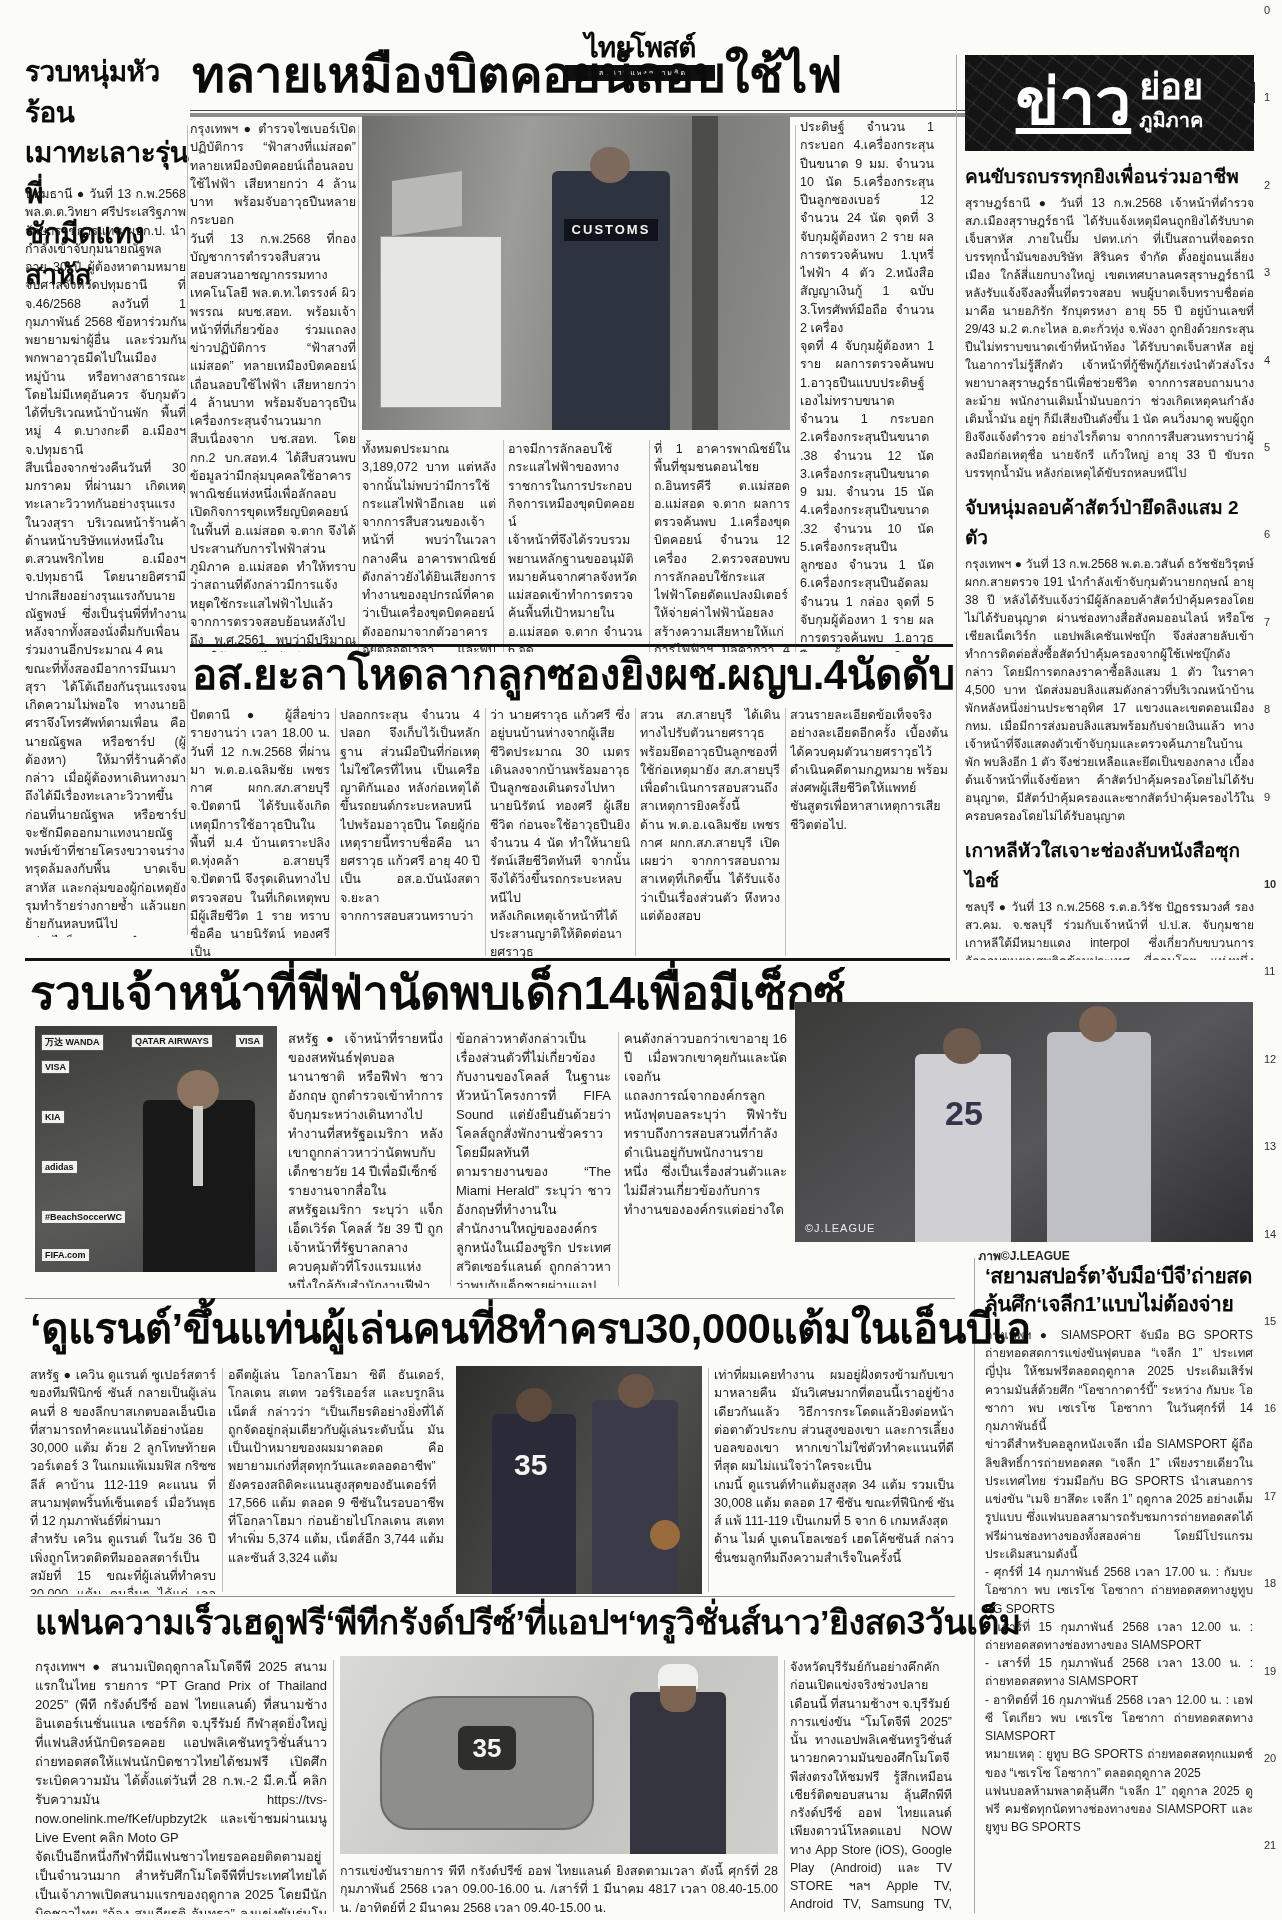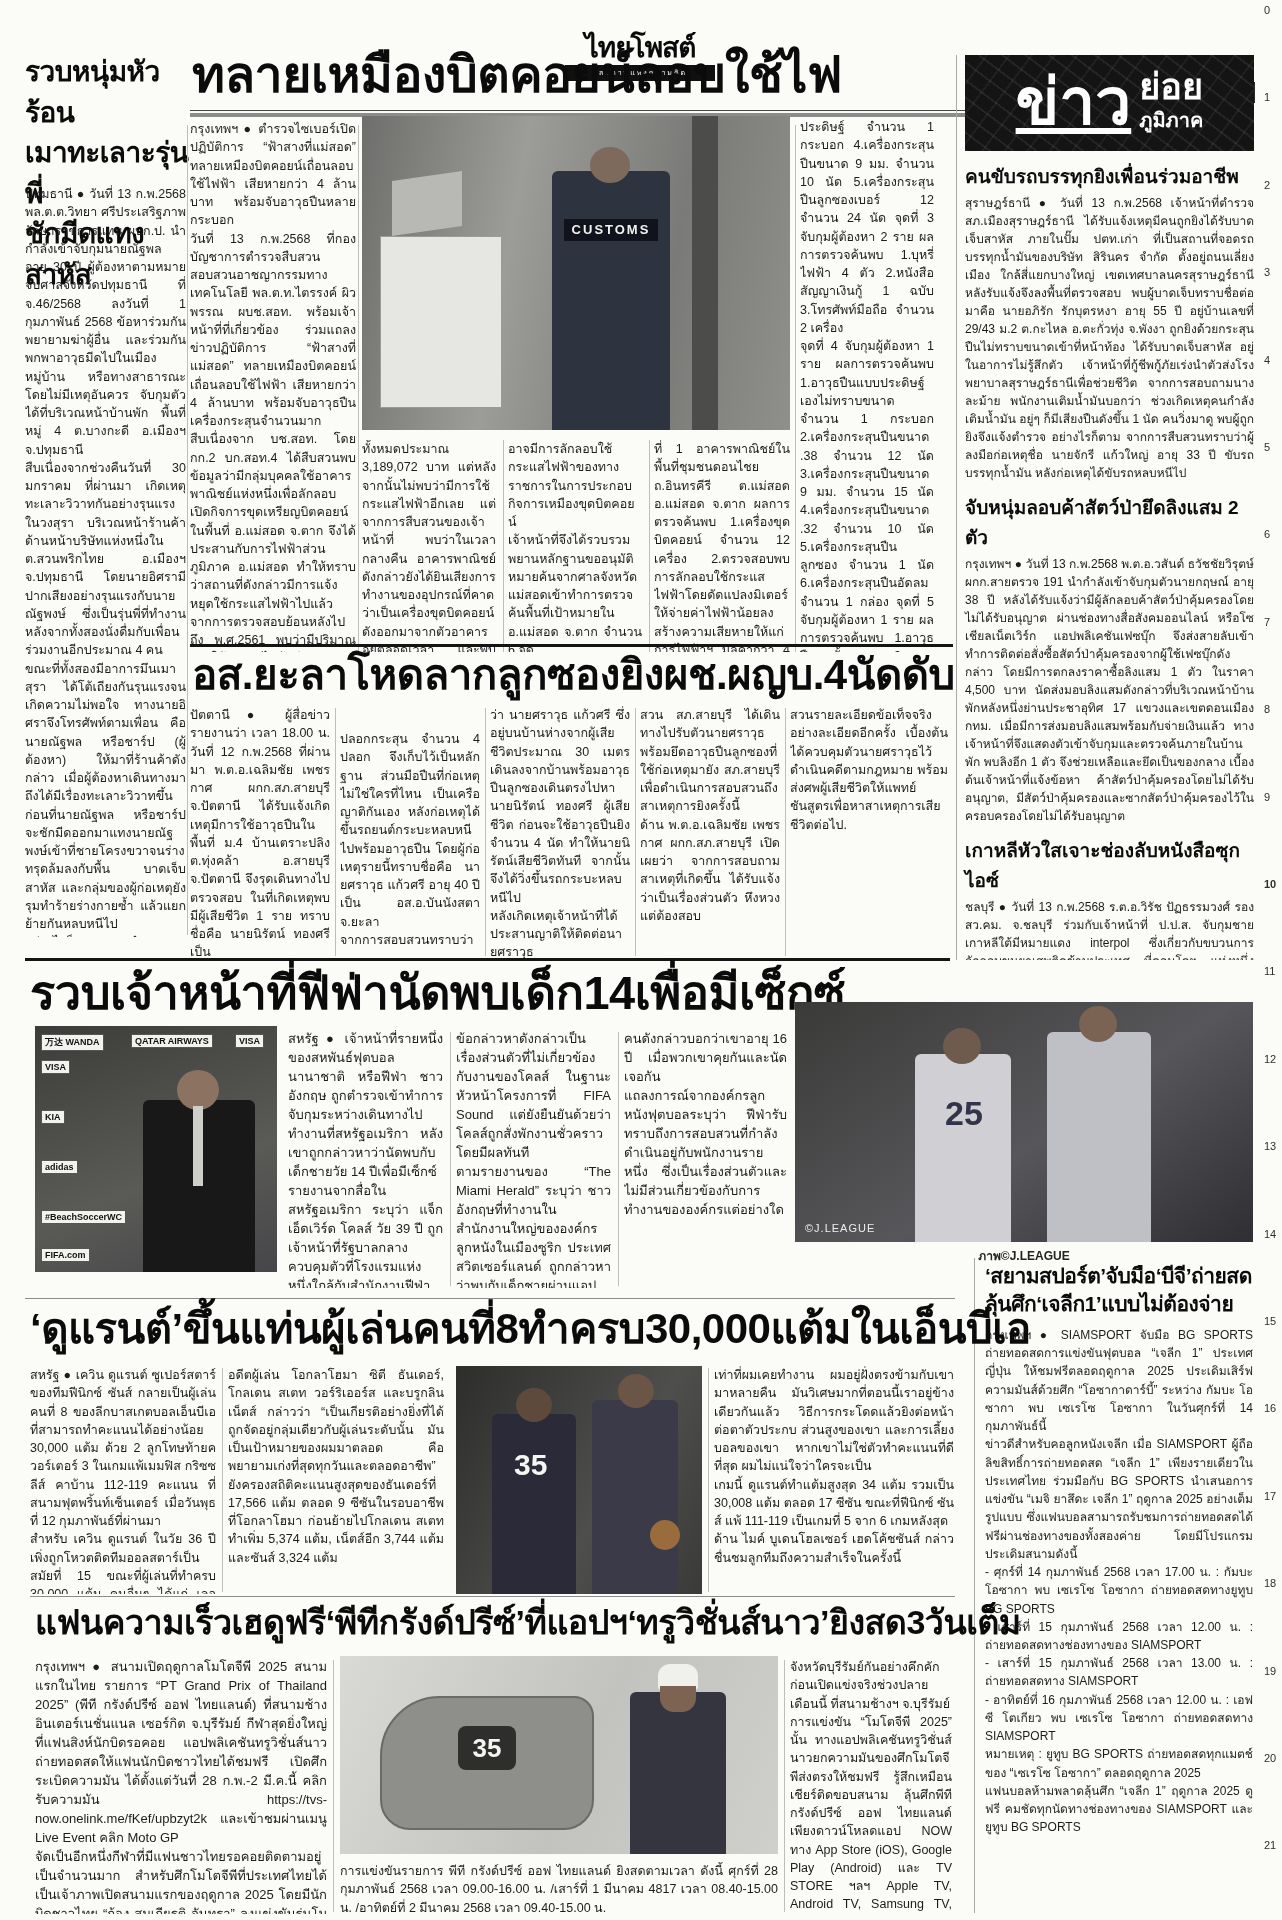--- a/index.html
+++ b/index.html
@@ -140,21 +140,21 @@
     </div>
     <div>
       <div class="brief-title">เกาหลีหัวใสเจาะช่องลับหนังสือซุกไอซ์</div>
       <p class="brief-body">ชลบุรี ● วันที่ 13 ก.พ.2568 ร.ต.อ.วิรัช ปัฏธรรมวงศ์ รอง สว.คม. จ.ชลบุรี ร่วมกับเจ้าหน้าที่ ป.ป.ส. จับกุมชายเกาหลีใต้มีหมายแดง interpol ซึ่งเกี่ยวกับขบวนการลักลอบขนยาเสพติดข้ามประเทศ ที่คอนโดฯ แห่งหนึ่งย่านจอมเทียน จ.ชลบุรี ตรวจค้นภายในห้องพบยาไอซ์กว่า 150 กรัม อีกทั้งยังพบอุปกรณ์โทรศัพท์มือถือ เครื่องสัญญาณ GPS ขนาดเล็ก และอุปกรณ์สำหรับแบ่งยาอีกเป็นจำนวนมาก พบของกลางที่ใช้ในการซุกซ่อนยาเสพติด เช่น หนังสือเจาะช่องลับตรงกลางเพื่อซุกซ่อนยาเสพติด และส่งเป็นพัสดุจากต่างประเทศเข้ามายังประเทศไทย อีกทั้งผู้ต้องหารายนี้อยู่ระหว่าง Overstay จึงได้ควบคุมตัวพร้อมของกลาง เช่น ยาไอซ์ อุปกรณ์ GPS ขนาดเล็ก และเครื่องมือที่ใช้ในการกระทำความผิด ส่งพนักงานสอบสวนดำเนินคดีตามกฎหมายต่อไป</p>
     </div>
   </div>
 
   <div class="rule" style="left:190px;top:644px;width:763px;height:3px;"></div>
   <div class="hl nowrap" style="left:192px;top:652px;width:760px;font-size:42px;">อส.ยะลาโหดลากลูกซองยิงผช.ผญบ.4นัดดับ</div>
   <div class="col" style="left:190px;top:706px;width:140px;height:252px;">ปัตตานี ● ผู้สื่อข่าวรายงานว่า เวลา 18.00 น. วันที่ 12 ก.พ.2568 ที่ผ่านมา พ.ต.อ.เฉลิมชัย เพชรกาศ ผกก.สภ.สายบุรี จ.ปัตตานี ได้รับแจ้งเกิดเหตุมีการใช้อาวุธปืนในพื้นที่ ม.4 บ้านเตราะปลิง ต.ทุ่งคล้า อ.สายบุรี จ.ปัตตานี จึงรุดเดินทางไปตรวจสอบ ในที่เกิดเหตุพบมีผู้เสียชีวิต 1 ราย ทราบชื่อคือ นายนิรัตน์ ทองศรี เป็น</div>
-  <div class="col" style="left:340px;top:730px;width:140px;height:252px;">ปลอกกระสุน จำนวน 4 ปลอก จึงเก็บไว้เป็นหลักฐาน ส่วนมือปืนที่ก่อเหตุไม่ใช่ใครที่ไหน เป็นเครือญาติกันเอง หลังก่อเหตุได้ขึ้นรถยนต์กระบะหลบหนีไปพร้อมอาวุธปืน โดยผู้ก่อเหตุรายนี้ทราบชื่อคือ นายศราวุธ แก้วศรี อายุ 40 ปี เป็น อส.อ.บันนังสตา จ.ยะลา
+  <div class="col" style="left:340px;top:706px;width:140px;height:252px;">ปลอกกระสุน จำนวน 4 ปลอก จึงเก็บไว้เป็นหลักฐาน ส่วนมือปืนที่ก่อเหตุไม่ใช่ใครที่ไหน เป็นเครือญาติกันเอง หลังก่อเหตุได้ขึ้นรถยนต์กระบะหลบหนีไปพร้อมอาวุธปืน โดยผู้ก่อเหตุรายนี้ทราบชื่อคือ นายศราวุธ แก้วศรี อายุ 40 ปี เป็น อส.อ.บันนังสตา จ.ยะลา
 จากการสอบสวนทราบว่า</div>
   <div class="col" style="left:490px;top:706px;width:140px;height:252px;">ว่า นายศราวุธ แก้วศรี ซึ่งอยู่บนบ้านห่างจากผู้เสียชีวิตประมาณ 30 เมตร เดินลงจากบ้านพร้อมอาวุธปืนลูกซองเดินตรงไปหานายนิรัตน์ ทองศรี ผู้เสียชีวิต ก่อนจะใช้อาวุธปืนยิง จำนวน 4 นัด ทำให้นายนิรัตน์เสียชีวิตทันที จากนั้นจึงได้วิ่งขึ้นรถกระบะหลบหนีไป
 หลังเกิดเหตุเจ้าหน้าที่ได้ประสานญาติให้ติดต่อนายศราวุธ</div>
   <div class="col" style="left:790px;top:706px;width:158px;height:252px;">สวนรายละเอียดข้อเท็จจริงอย่างละเอียดอีกครั้ง เบื้องต้นได้ควบคุมตัวนายศราวุธไว้ดำเนินคดีตามกฎหมาย พร้อมส่งศพผู้เสียชีวิตให้แพทย์ชันสูตรเพื่อหาสาเหตุการเสียชีวิตต่อไป.</div>
   <div class="col" style="left:640px;top:706px;width:140px;height:252px;">สวน สภ.สายบุรี ได้เดินทางไปรับตัวนายศราวุธ พร้อมยึดอาวุธปืนลูกซองที่ใช้ก่อเหตุมายัง สภ.สายบุรี เพื่อดำเนินการสอบสวนถึงสาเหตุการยิงครั้งนี้
 ด้าน พ.ต.อ.เฉลิมชัย เพชรกาศ ผกก.สภ.สายบุรี เปิดเผยว่า จากการสอบถามสาเหตุที่เกิดขึ้น ได้รับแจ้งว่าเป็นเรื่องส่วนตัว หึงหวง แต่ต้องสอบ</div>
   <div class="vr" style="left:335px;top:708px;height:248px;"></div>
   <div class="vr" style="left:485px;top:708px;height:248px;"></div>
   <div class="vr" style="left:635px;top:708px;height:248px;"></div>
   <div class="vr" style="left:785px;top:708px;height:248px;"></div>

